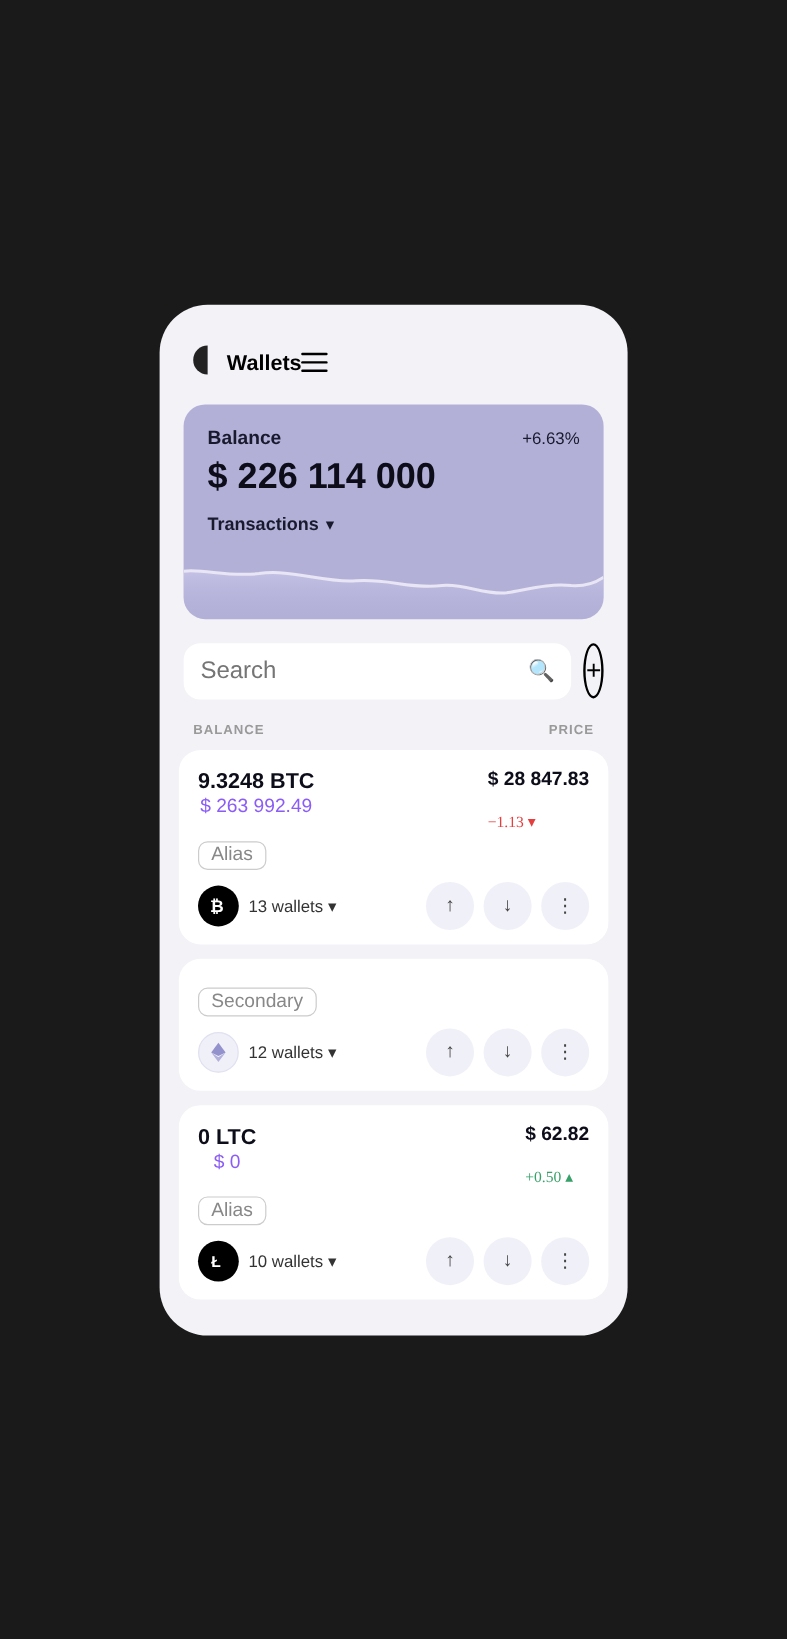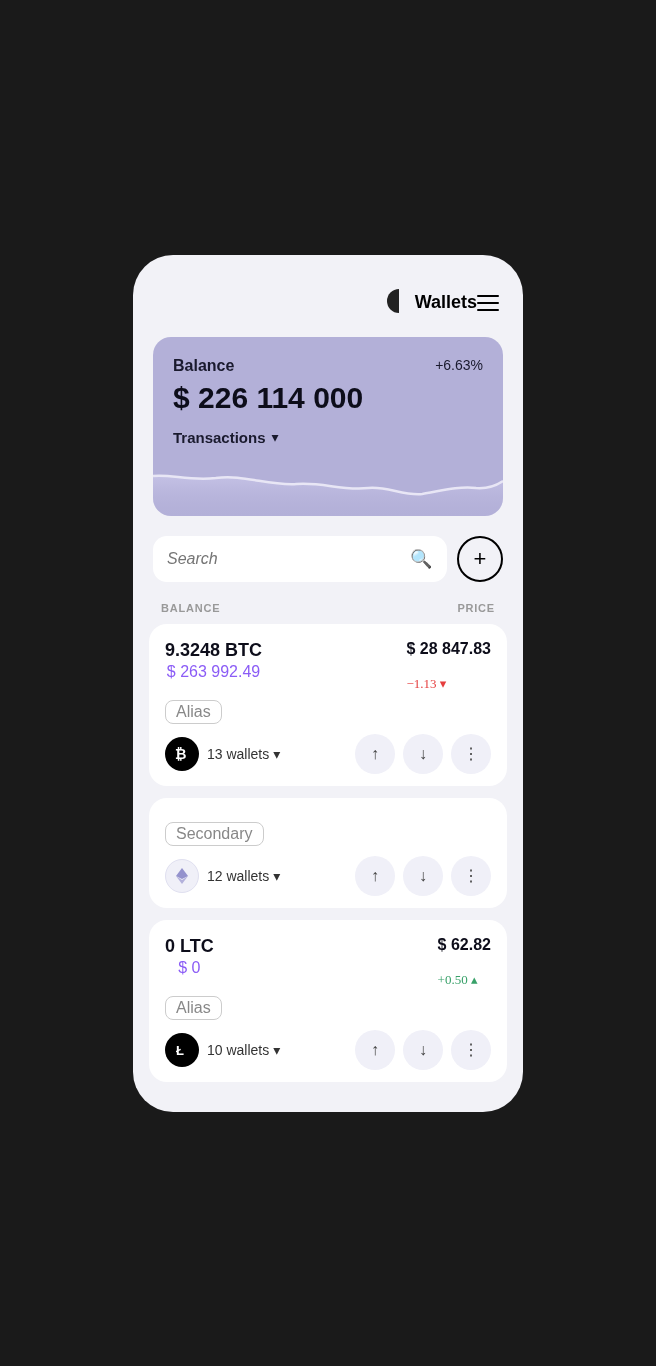--- a/index.html
+++ b/index.html
@@ -25,21 +25,21 @@
       border-radius: 40px;
       overflow: hidden;
       padding: 20px 0 30px;
       display: flex;
       flex-direction: column;
     }
     
     .header {
       display: flex;
       align-items: center;
-      justify-content: flex-end;
+      justify-content: flex-start;
       padding: 10px 24px 16px;
     }
     .logo-icon {
       width: 32px;
       height: 32px;
     }
     .header-title {
       font-size: 18px;
       font-weight: 700;
       color: #000;
@@ -122,25 +122,24 @@
       background: #fff;
       border-radius: 14px;
       display: flex;
       align-items: center;
       padding: 12px 14px;
       gap: 8px;
     }
     .search-input {
       border: none;
       outline: none;
-      font-size: 16px;
+      font-size: 20px;
       color: #999;
       background: transparent;
       flex: 1;
-      font-style: italic;
     }
     .search-icon-wrap {
       color: #aaa;
       font-size: 18px;
     }
     .add-button {
       width: 46px;
       height: 46px;
       border-radius: 50%;
       border: 2px solid #000;

